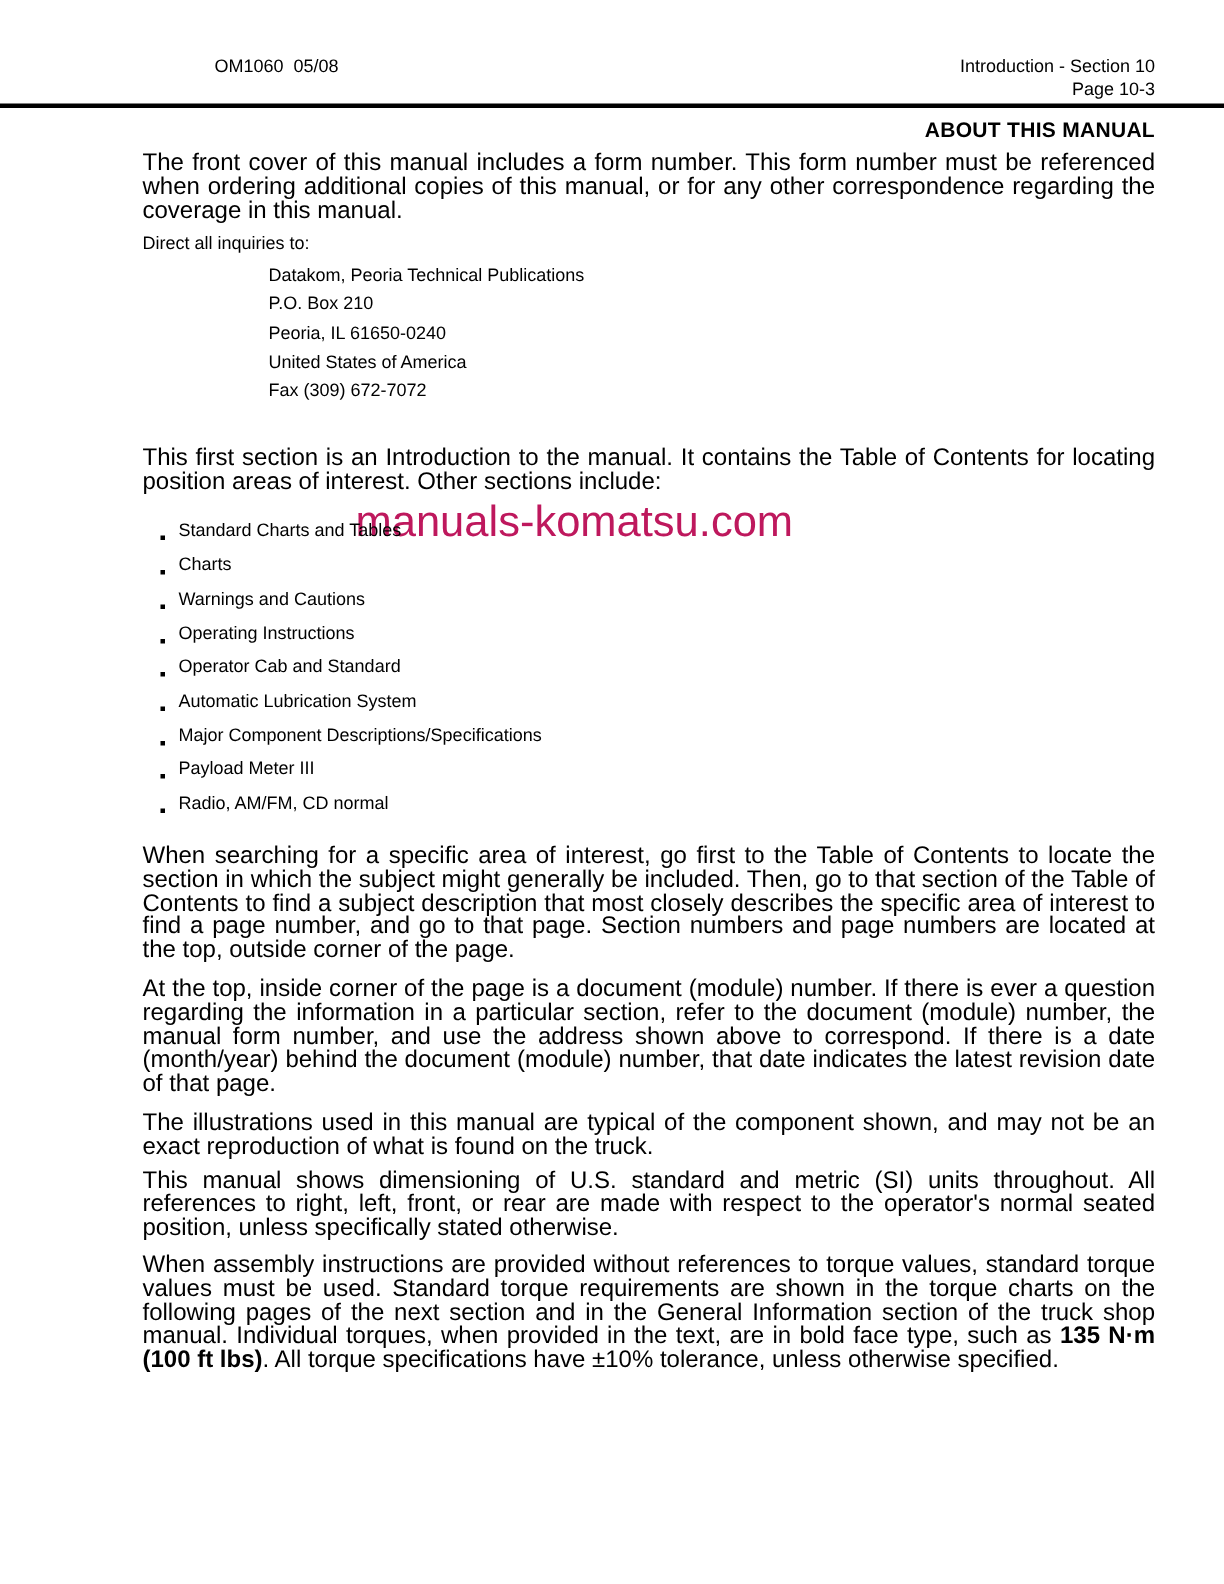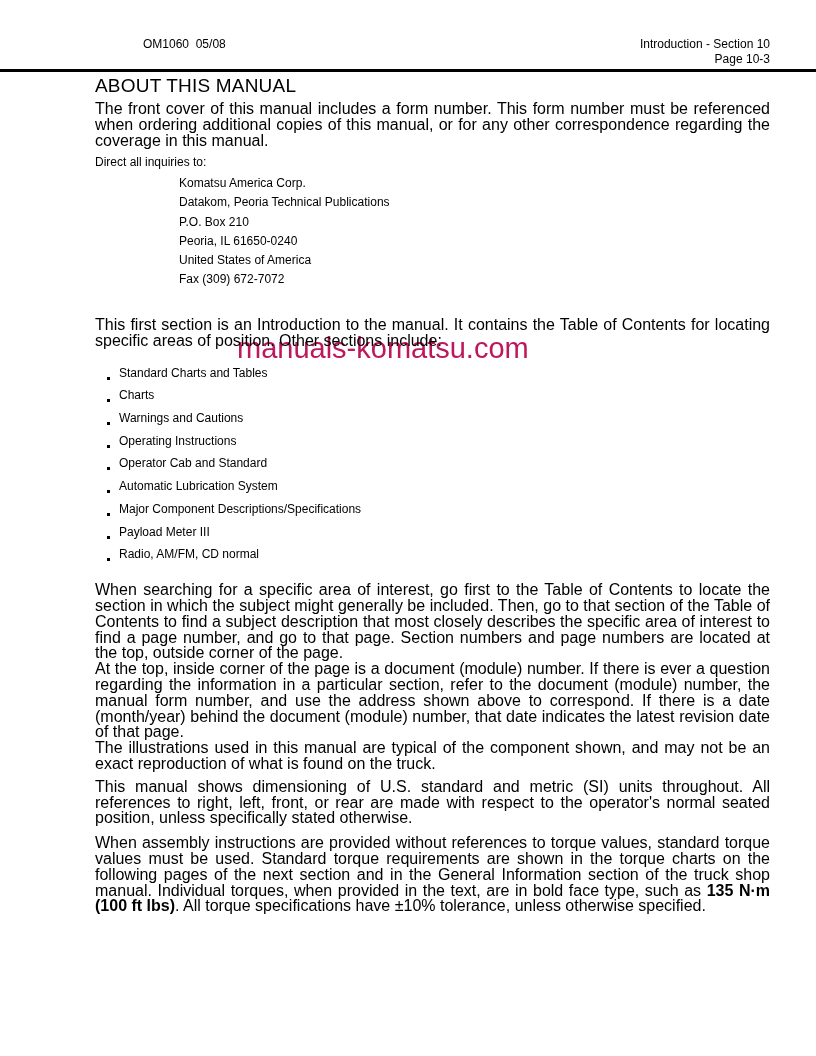--- a/index.html
+++ b/index.html
@@ -53,44 +53,45 @@
   }
   .content {
     position: absolute;
     left: 95px;
     top: 78px;
     width: 675px;
     z-index: 1;
   }
   h1.title {
     margin: 0 0 7px 0;
-    font-size: 19px;
+    font-size: 14px;
     line-height: 16px;
-    font-weight: normal;
+    font-weight: bold;
     letter-spacing: 0.2px;
+    text-align: right;
   }
   .para {
     margin: 0;
     font-size: 16px;
     line-height: 15.8px;
     text-align: justify;
   }
   .lead {
     margin: 7px 0 0 0;
     font-size: 12px;
     line-height: 15.8px;
   }
   .address {
     margin: 3px 0 0 84px;
     font-size: 12px;
     line-height: 19.2px;
   }
   .mt-28 { margin-top: 28px; }
   .mt-21 { margin-top: 21px; }
-  .mt-10 { }
+  .mt-10 { margin-top: 10px; }
   .mt-9  { margin-top: 9px; }
   .mt-7  { margin-top: 7px; }
   ul.sections {
     list-style: none;
     margin: 8px 0 0 12px;
     padding: 0;
   }
   ul.sections li {
     height: 22.7px;
     display: flex;
@@ -125,29 +126,28 @@
   <div class="rule"></div>
 
   <div class="content">
     <h1 class="title">ABOUT THIS MANUAL</h1>
 
     <p class="para">The front cover of this manual includes a form number. This form number must be referenced when ordering additional copies of this manual, or for any other correspondence regarding the coverage in this manual.</p>
 
     <p class="lead">Direct all inquiries to:</p>
 
     <div class="address">
-      <div>Komatsu America Corp.</div>
       <div>Datakom, Peoria Technical Publications</div>
       <div>P.O. Box 210</div>
       <div>Peoria, IL 61650-0240</div>
       <div>United States of America</div>
       <div>Fax (309) 672-7072</div>
     </div>
 
-    <p class="para mt-28">This first section is an Introduction to the manual. It contains the Table of Contents for locating specific areas of position. Other sections include:</p>
+    <p class="para mt-28">This first section is an Introduction to the manual. It contains the Table of Contents for locating position areas of interest. Other sections include:</p>
 
     <ul class="sections">
       <li>
           <span class="sq"></span>
           <span>Standard Charts and Tables</span>
         </li>
       <li>
           <span class="sq"></span>
           <span>Charts</span>
         </li>

